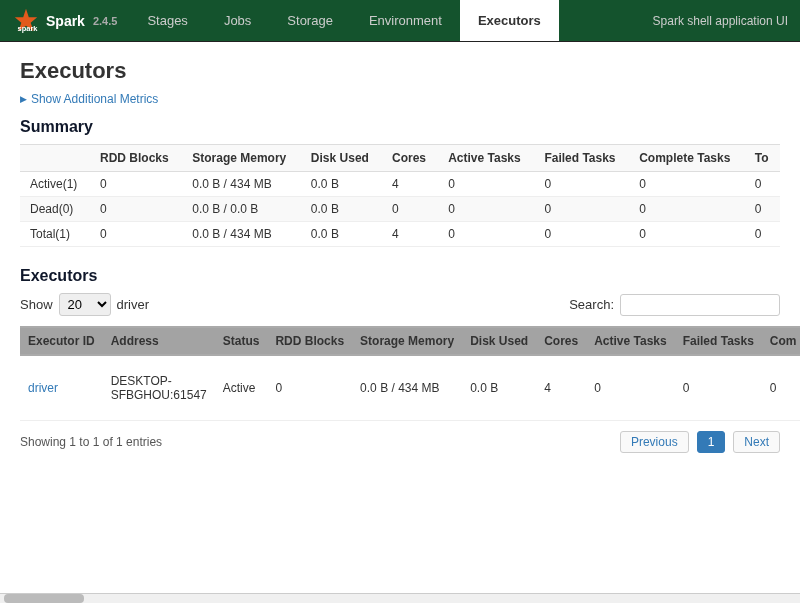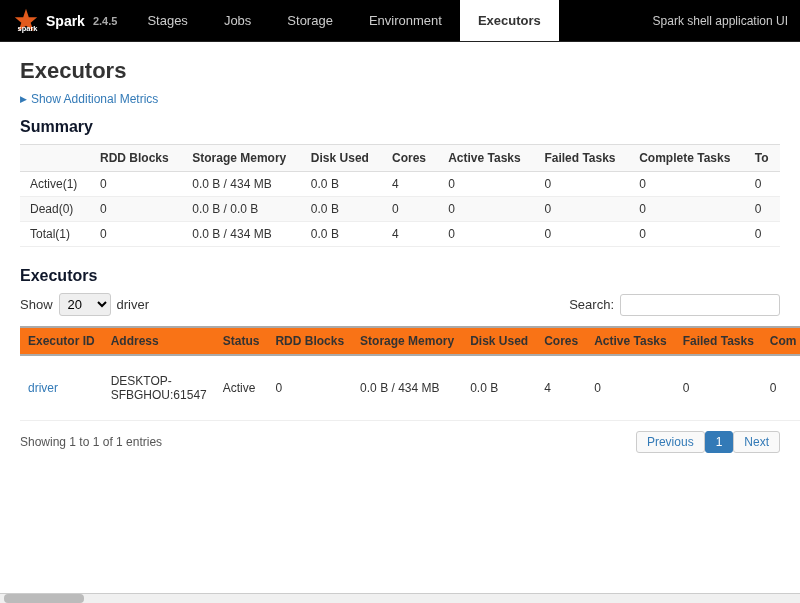--- a/index.html
+++ b/index.html
@@ -1,20 +1,20 @@
 <!DOCTYPE html>
 <html><head>
   <meta charset="utf-8">
   <style>
     * { box-sizing: border-box; margin: 0; padding: 0; }
     body { font-family: Arial, Helvetica, sans-serif; font-size: 13px; color: #333; background: #fff; }
 
     
     .navbar {
-      background: #000000;
+      background: #14532d;
       display: flex;
       align-items: center;
       padding: 0;
       height: 42px;
       border-bottom: 1px solid #222;
     }
     .navbar-brand {
       display: flex;
       align-items: center;
       padding: 0 12px;
@@ -153,21 +153,21 @@
       border-collapse: collapse;
       font-size: 12px;
     }
     .exec-table th {
       border-top: 2px solid #aaa;
       border-bottom: 2px solid #aaa;
       padding: 6px 8px;
       text-align: left;
       font-weight: bold;
       color: #333;
-      background: #f97316;
+      background: #a3a3a3;
       white-space: nowrap;
     }
     .exec-table td {
       border-bottom: 1px solid #eee;
       padding: 18px 8px;
       color: #333;
     }
     .exec-table tr:nth-child(odd) td { background: #fff; }
     .exec-table tr:nth-child(even) td { background: #f9f9f9; }
 
@@ -181,21 +181,21 @@
     .pagination-row {
       display: flex;
       justify-content: space-between;
       align-items: center;
       margin-top: 10px;
       font-size: 12px;
     }
     .pagination-info { color: #555; }
     .pagination-controls {
       display: flex;
-      gap: 0;
+      gap: 8px;
     }
     .page-btn {
       padding: 3px 10px;
       border: 1px solid #ccc;
       border-radius: 3px;
       background: #f9f9f9;
       cursor: pointer;
       font-size: 12px;
       color: #337ab7;
       text-decoration: none;

